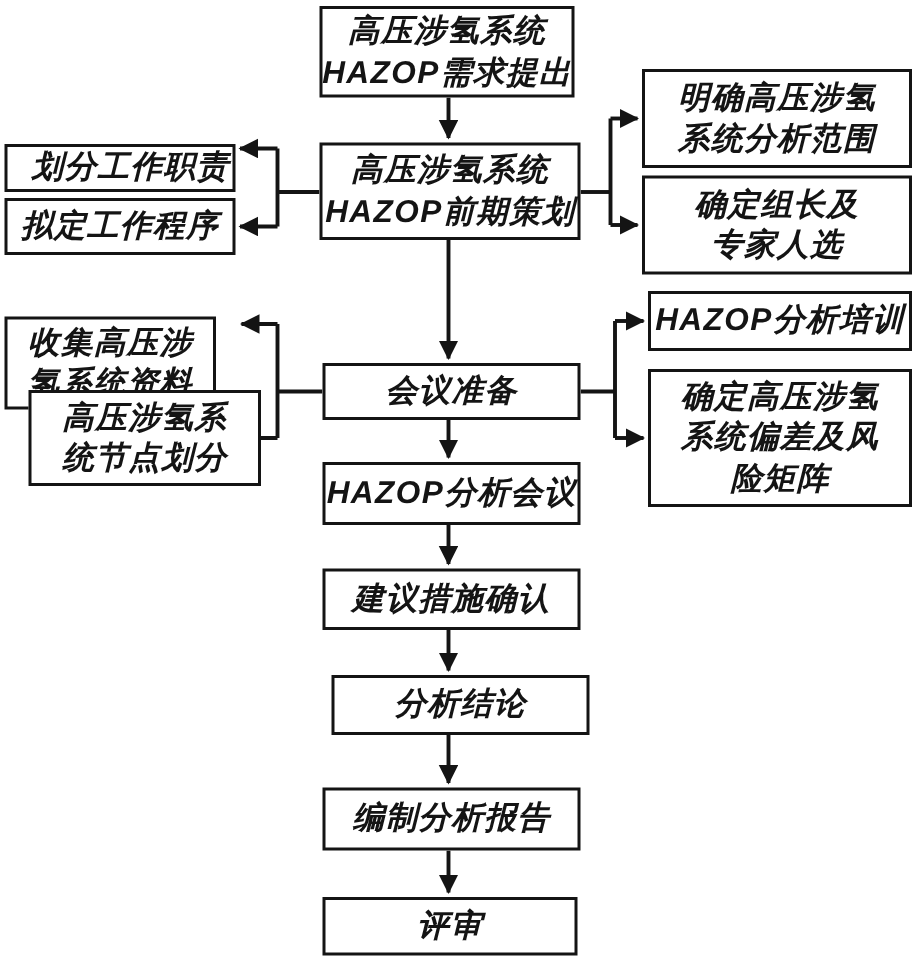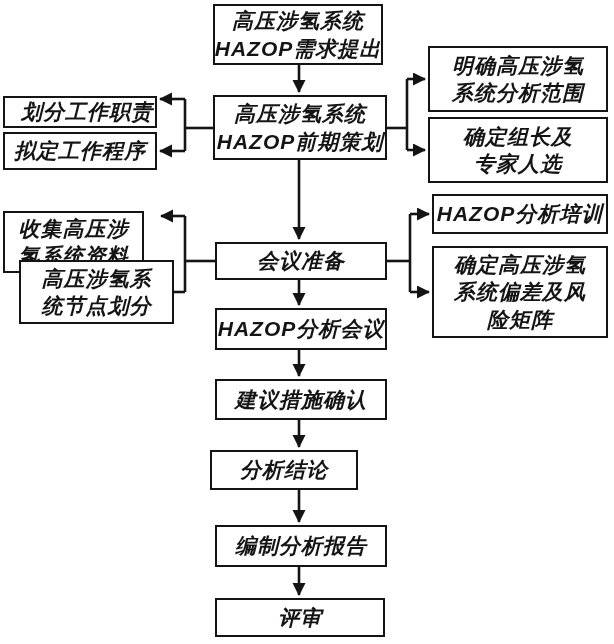--- a/index.html
+++ b/index.html
@@ -37,21 +37,21 @@
   .n-procedure       { left:3px;   top:132px; width:154px; height:38px; }
   .n-scope           { left:428px; top:46px;  width:180px; height:66px; }
   .n-leader          { left:428px; top:117px; width:180px; height:66px; }
   .n-collect         { left:3px;   top:187px; width:141px; height:62px;margin-top:24px; }
   .n-nodes-division  { left:3px;   top:260px; width:155px; height:64px;margin-left:16px; }
   .n-meeting-prep    { left:215px; top:242px; width:172px; height:38px; }
   .n-training        { left:432px; top:194px; width:176px; height:40px; }
   .n-deviation       { left:432px; top:246px; width:176px; height:92px;text-align:center; }
   .n-analysis-meeting{ left:215px; top:308px; width:172px; height:42px;text-align:right; }
   .n-measures        { left:215px; top:379px; width:172px; height:41px; }
-  .n-conclusion      { left:210px; top:450px; width:148px; height:40px; }
+  .n-conclusion      { left:221px; top:450px; width:172px; height:40px; }
   .n-report          { left:215px; top:525px; width:172px; height:42px; }
   .n-review          { left:215px; top:598px; width:170px; height:39px; }
   svg.connectors {
     position: absolute;
     left: 0; top: 0;
     width: 614px; height: 644px;
     z-index: 1;
     pointer-events: none;
   }
 </style>

